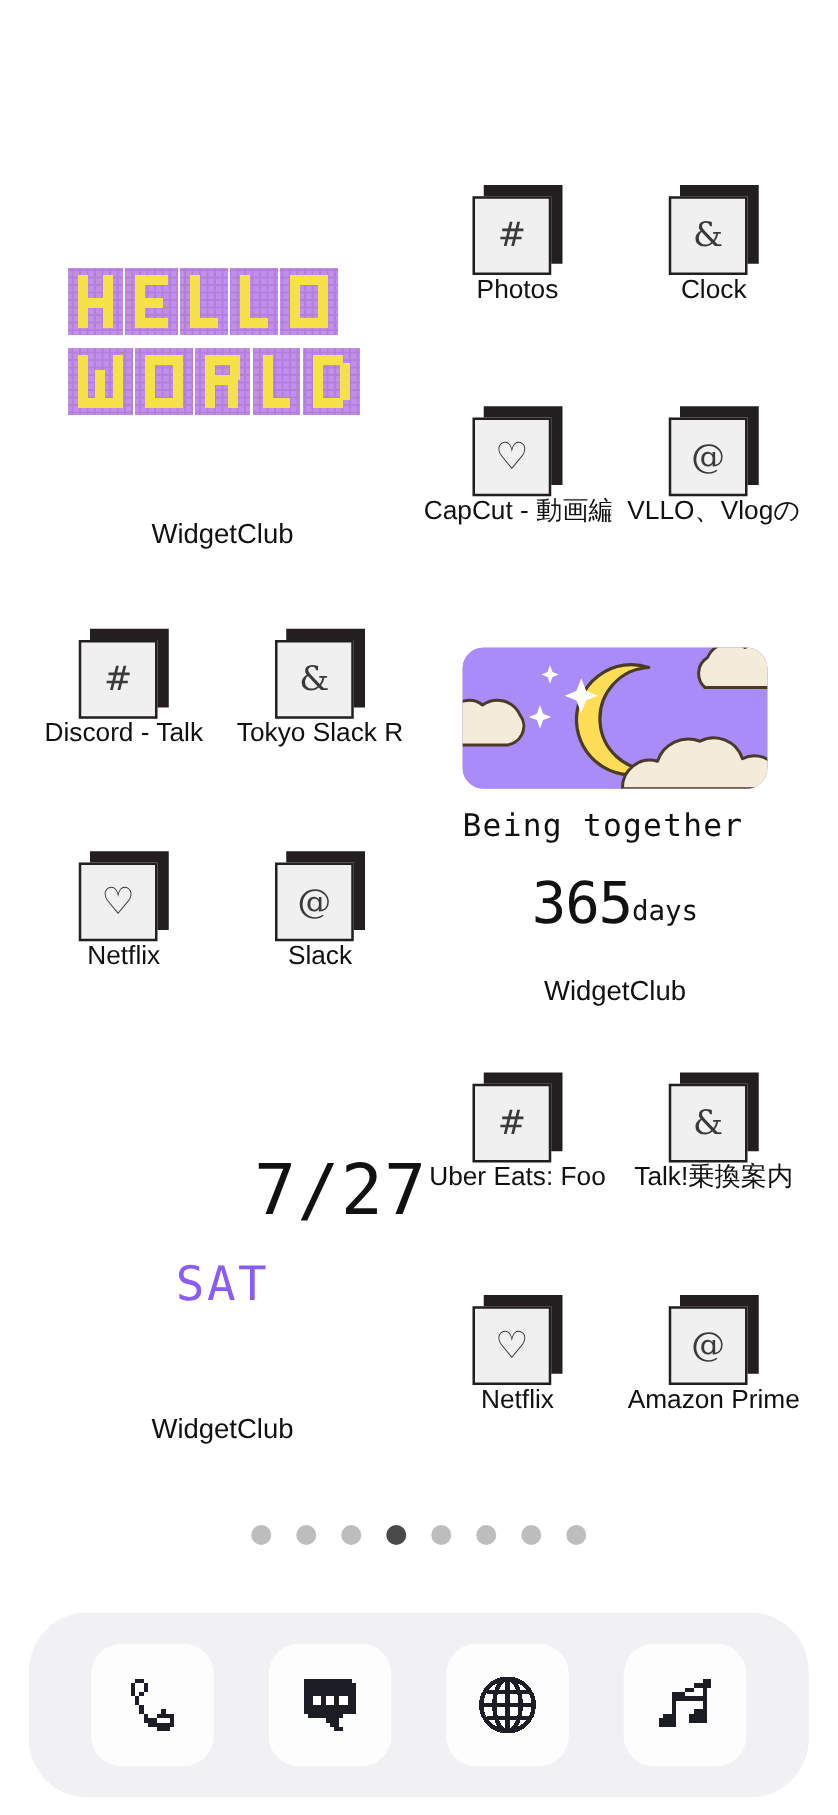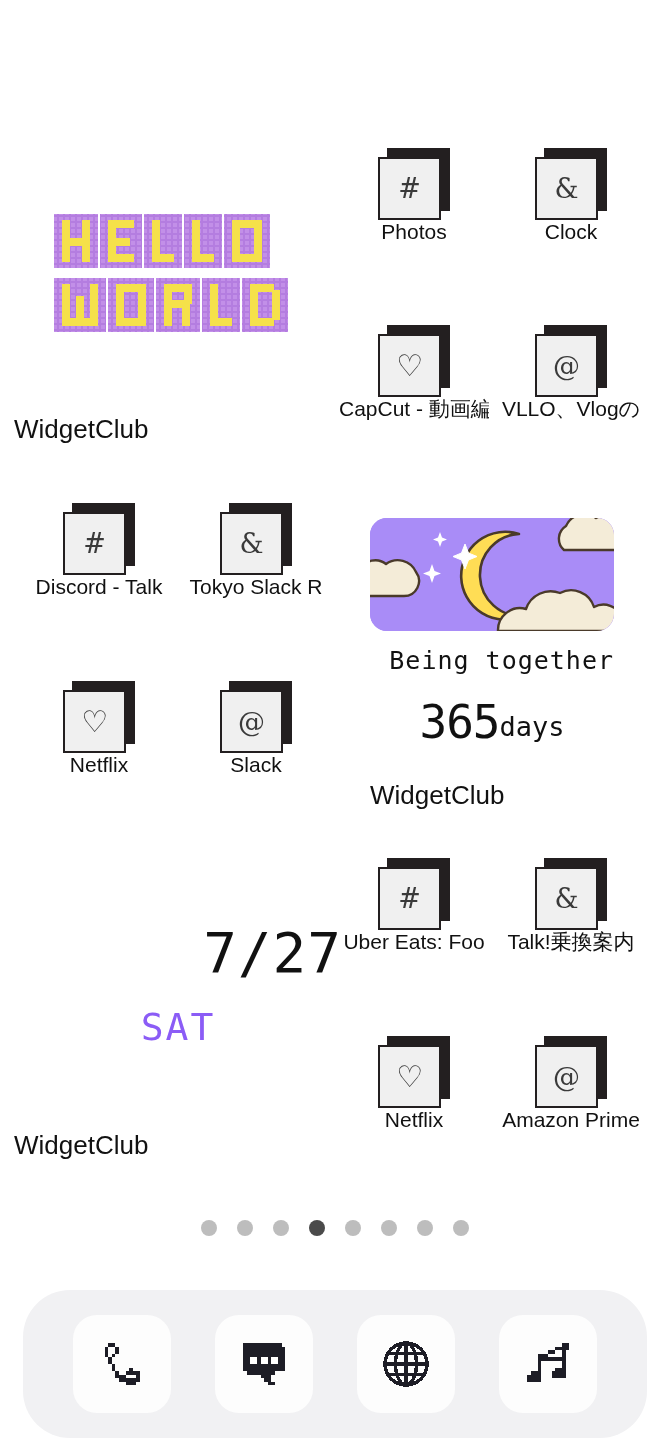--- a/index.html
+++ b/index.html
@@ -93,62 +93,62 @@
     width:328px; height:272px;
   }
   #hello-canvas {
     position:absolute; left:38px; top:29px;
     width:250px; height:130px;
   }
   #hello-canvas svg { display:block; width:250px; height:130px; }
   .widget-label {
     position:absolute;
     width:100%;
-    text-align:left;
-    font-size:26px;
+    text-align:center;
+    font-size:22px;
     color:#111;
   }
 
   
   #w-moon {
     position:absolute; left:370px; top:510px;
     width:244px; height:310px;
   }
   #moon-art {
     position:absolute; left:0; top:8px;
     width:244px; height:113px;
     border-radius:17px;
     overflow:hidden;
     background:#a98cf7;
   }
   #moon-art svg { display:block; width:244px; height:113px; }
   #moon-caption {
     position:absolute; left:0; top:136px; width:244px;
-    text-align:right;
+    text-align:left;
     font-family:"DejaVu Sans Mono", monospace;
     font-size:25px;
     letter-spacing:1px;
     color:#111;
   }
   #moon-count {
     position:absolute; left:0; top:185px; width:244px;
     text-align:center;
     color:#111;
     white-space:nowrap;
   }
   #moon-count .num {
     font-family:"DejaVu Sans Mono", monospace;
     font-size:46px; font-weight:normal;
     letter-spacing:-1px;
     vertical-align:-2px;
     text-align:right;
   }
   #moon-count .unit {
     font-family:"DejaVu Sans Mono", monospace;
-    font-size:27px;
+    font-size:22px;
     letter-spacing:0px;
   }
 
   
   #w-date {
     position:absolute; left:14px; top:865px;
     width:328px; height:300px;
   }
   #date-main {
     position:absolute; left:0; top:55px; width:328px;

